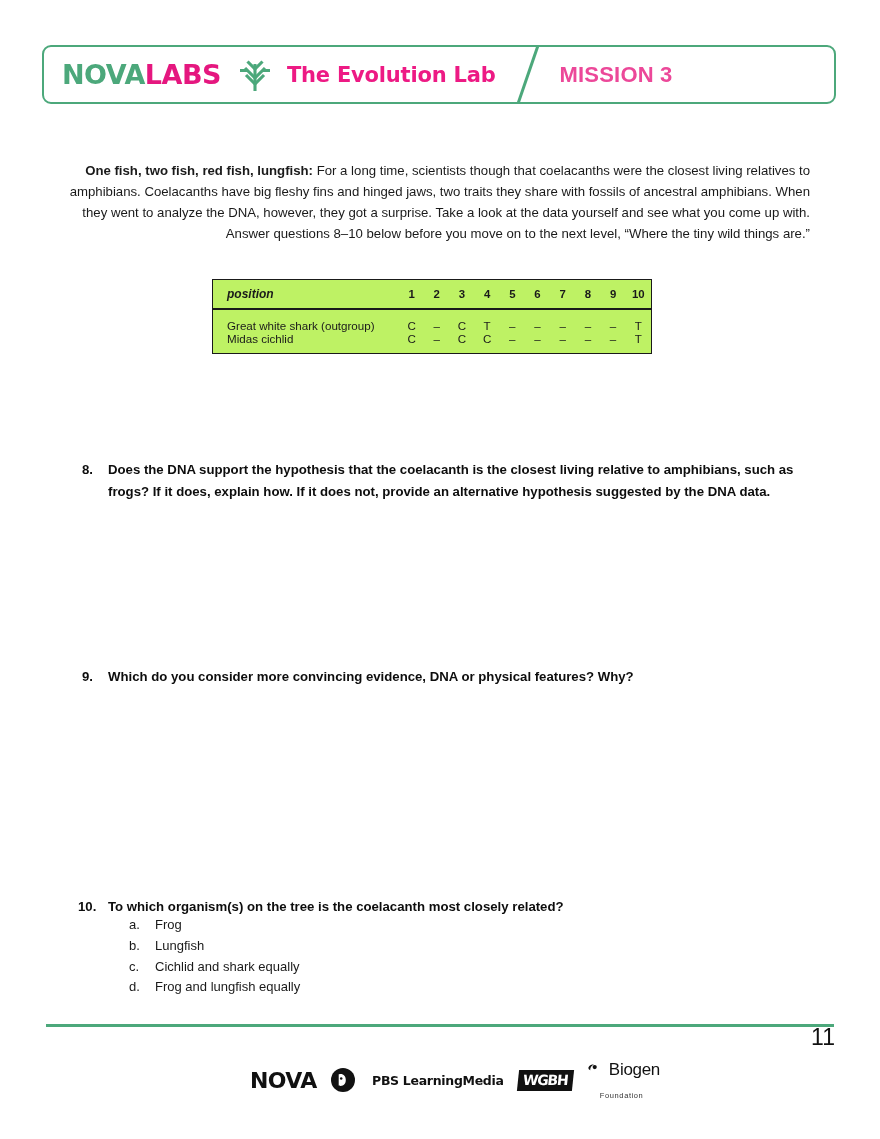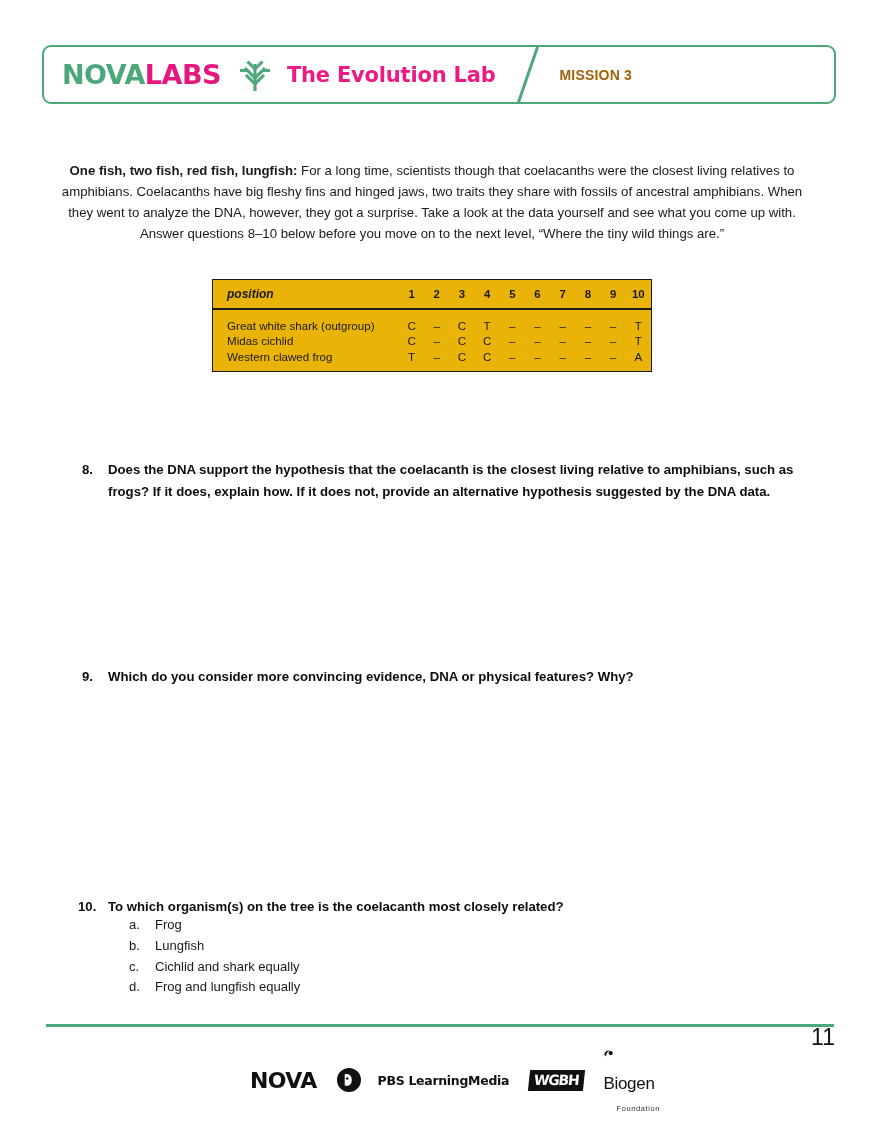--- a/index.html
+++ b/index.html
@@ -80,49 +80,49 @@
     height: 70px;
     background: #4CA87B;
     transform: rotate(19deg);
     transform-origin: center;
   }
 
   #mission-title {
     margin-left: 16px;
     font-family: "Liberation Sans", sans-serif;
     font-weight: bold;
-    font-size: 14px;
+    font-size: 22px;
     letter-spacing: 0.2px;
-    color: #a16207;
+    color: #ec4899;
     white-space: nowrap;
   }
 
   
   #intro-paragraph {
     position: absolute;
     left: 54px;
     top: 147px;
     width: 756px;
     font-size: 13.2px;
     line-height: 21px;
     color: #1a1a1a;
-    text-align: center;
+    text-align: right;
   }
   #intro-paragraph .lead-in {
     font-weight: bold;
   }
 
   
   #dna-table-wrap {
     position: absolute;
     left: 212px;
     top: 279px;
     width: 440px;
     border: 1.6px solid #1a1a1a;
-    background: #eab308;
+    background: #bef264;
   }
   #dna-table {
     border-collapse: collapse;
     width: 100%;
     table-layout: fixed;
   }
   #dna-table th, #dna-table td {
     padding: 0;
     font-size: 11.4px;
     color: #1a1a1a;
@@ -256,21 +256,21 @@
     color: #ffffff;
     font-family: "DejaVu Sans", sans-serif;
     font-weight: bold;
     font-size: 14px;
     letter-spacing: -1.2px;
     padding: 2px 5px 3px 5px;
     transform: skewX(-6deg);
   }
 
   #logo-biogen { flex-direction: column; align-items: flex-start; gap: 0; }
-  #biogen-top { display: flex; align-items: flex-start; gap: 10px; flex-direction: column; }
+  #biogen-top { display: flex; align-items: flex-start; gap: 10px; }
   #biogen-name {
     font-family: "Liberation Sans", sans-serif;
     font-size: 17px;
     color: #111111;
     line-height: 1;
     letter-spacing: -0.3px;
   }
   #biogen-sub {
     font-family: "Liberation Sans", sans-serif;
     font-size: 7.5px;
@@ -362,33 +362,20 @@
         <td class="base">–</td>
         <td class="base">C</td>
         <td class="base">C</td>
         <td class="base">–</td>
         <td class="base">–</td>
         <td class="base">–</td>
         <td class="base">–</td>
         <td class="base">–</td>
         <td class="base">T</td>
       </tr>
-      <tr>
-        <td class="taxon">Western clawed frog</td>
-        <td class="base">T</td>
-        <td class="base">–</td>
-        <td class="base">C</td>
-        <td class="base">C</td>
-        <td class="base">–</td>
-        <td class="base">–</td>
-        <td class="base">–</td>
-        <td class="base">–</td>
-        <td class="base">–</td>
-        <td class="base">A</td>
-      </tr>
     </tbody>
   </table>
 </div>
 
 <div class="question-block" id="question-8">
   <span class="question-num">8.</span>
   <span class="question-text">Does the DNA support the hypothesis that the coelacanth is the closest living relative to amphibians, such as frogs? If it does, explain how. If it does not, provide an alternative hypothesis suggested by the DNA data.</span>
 </div>
 
 <div class="question-block" id="question-9">

